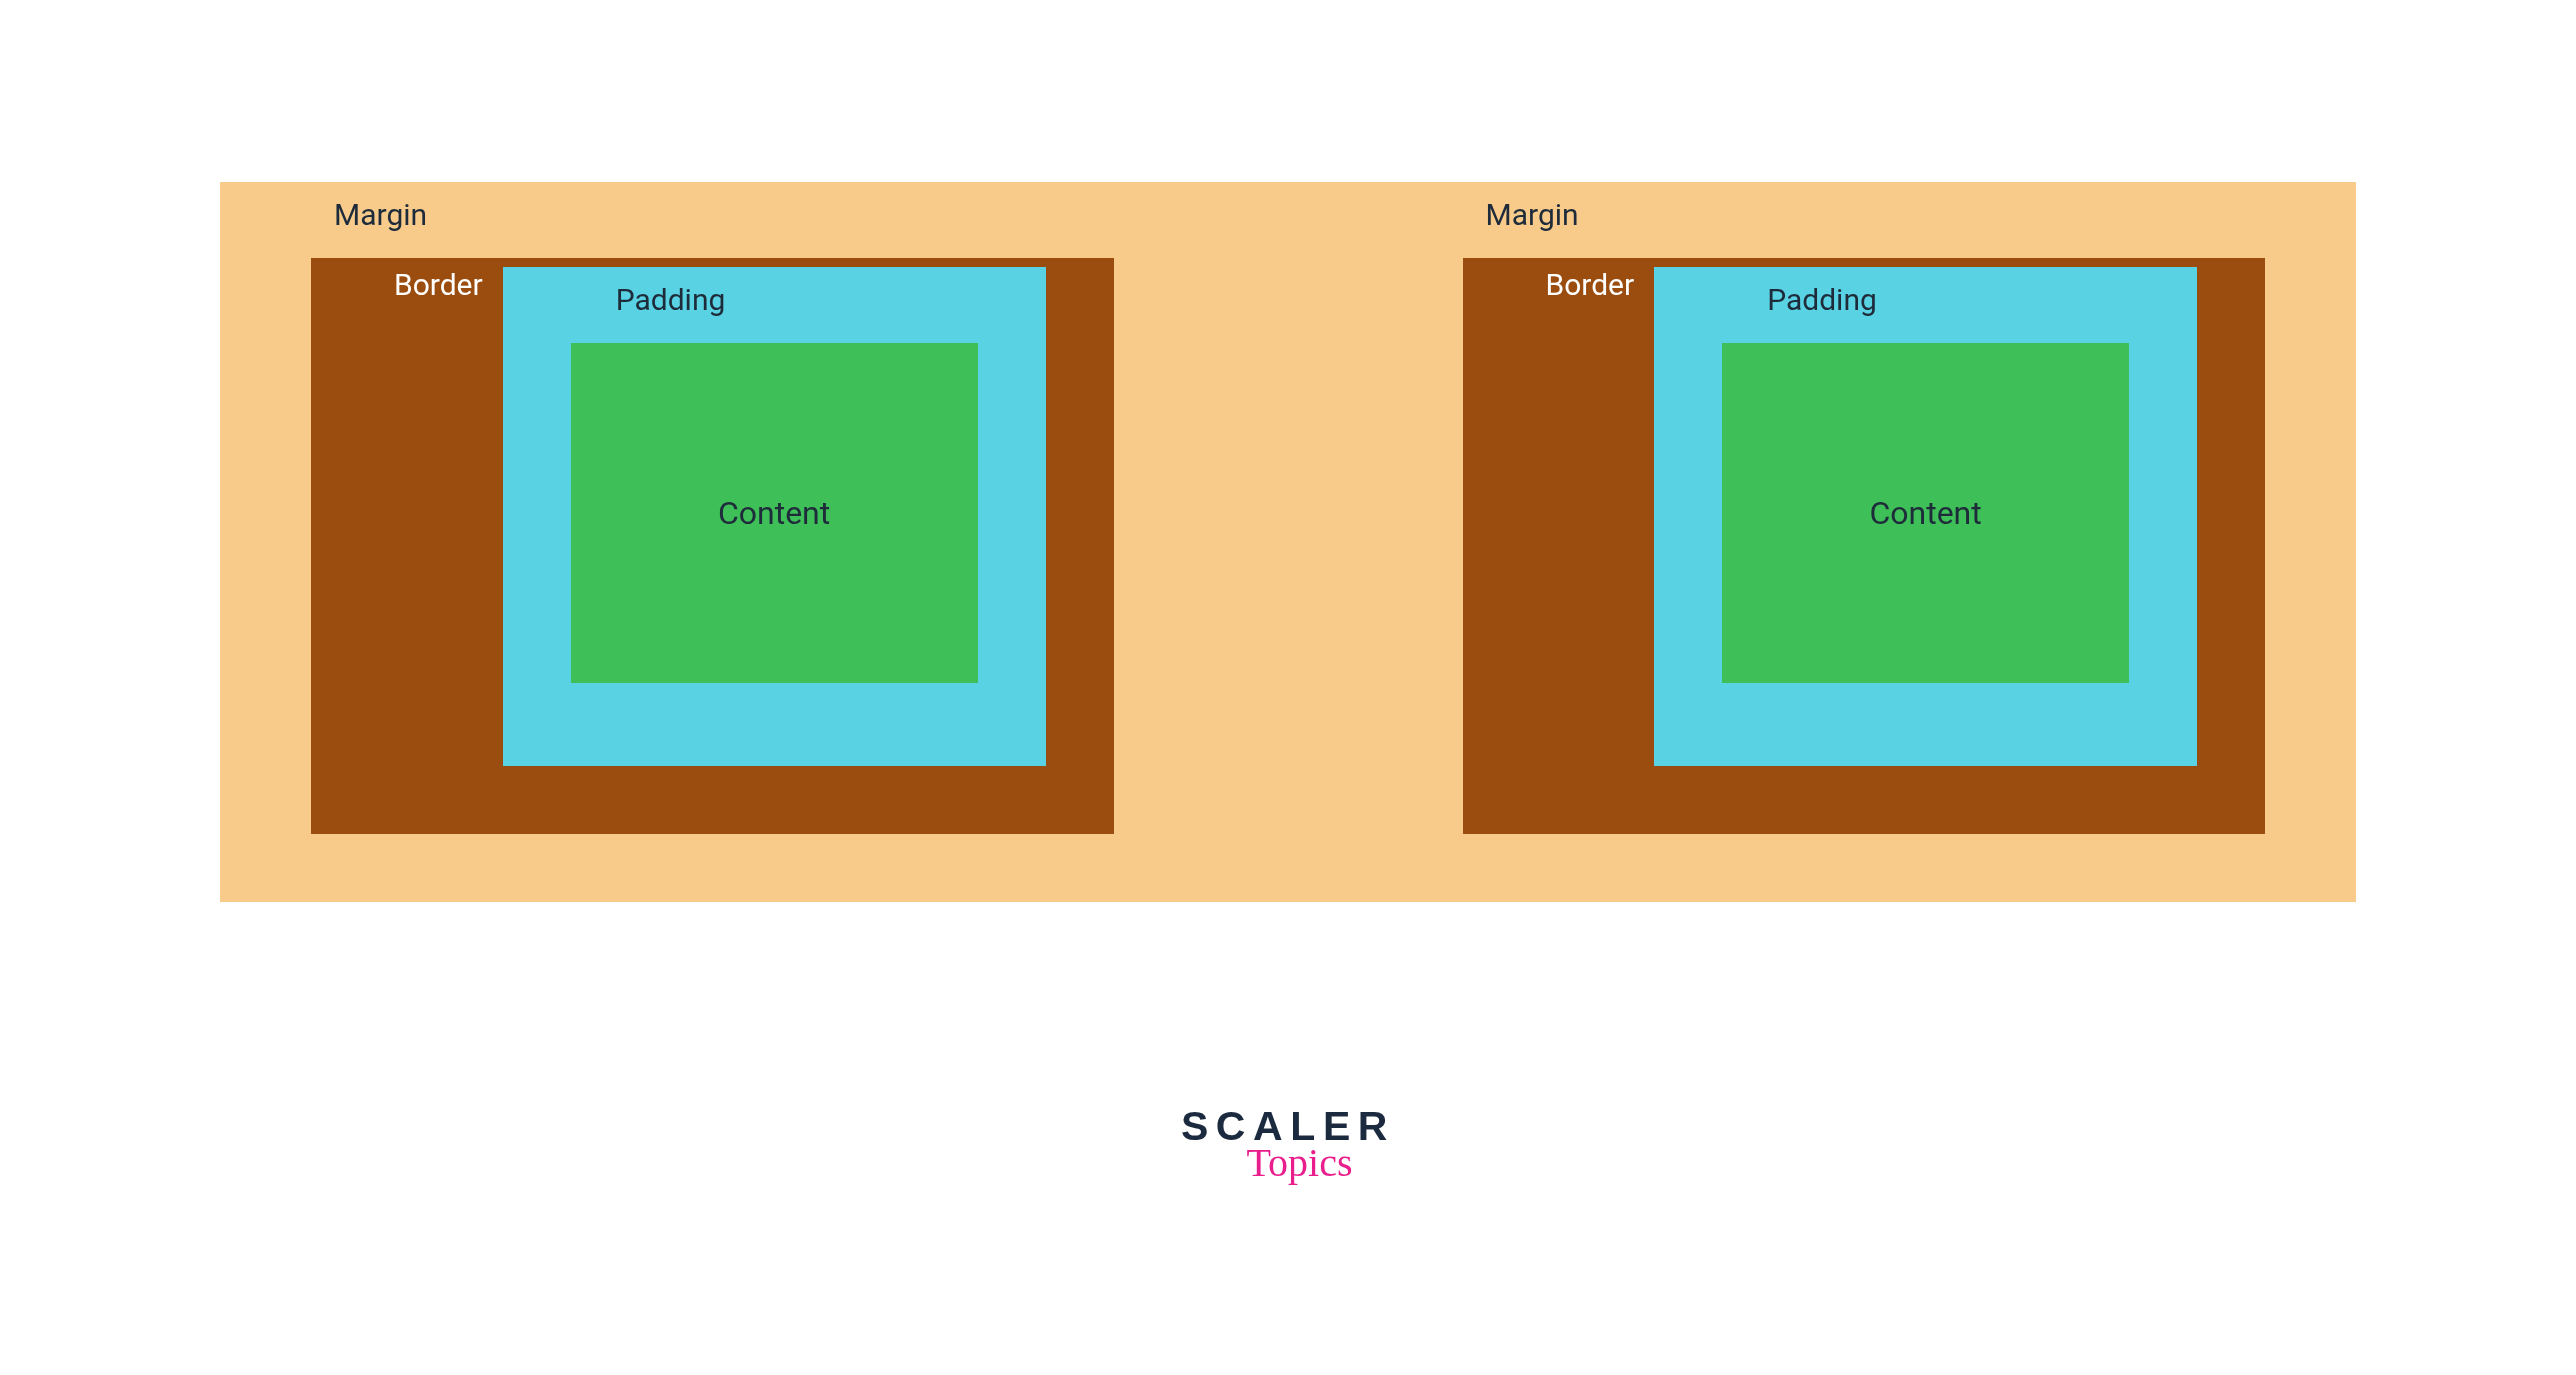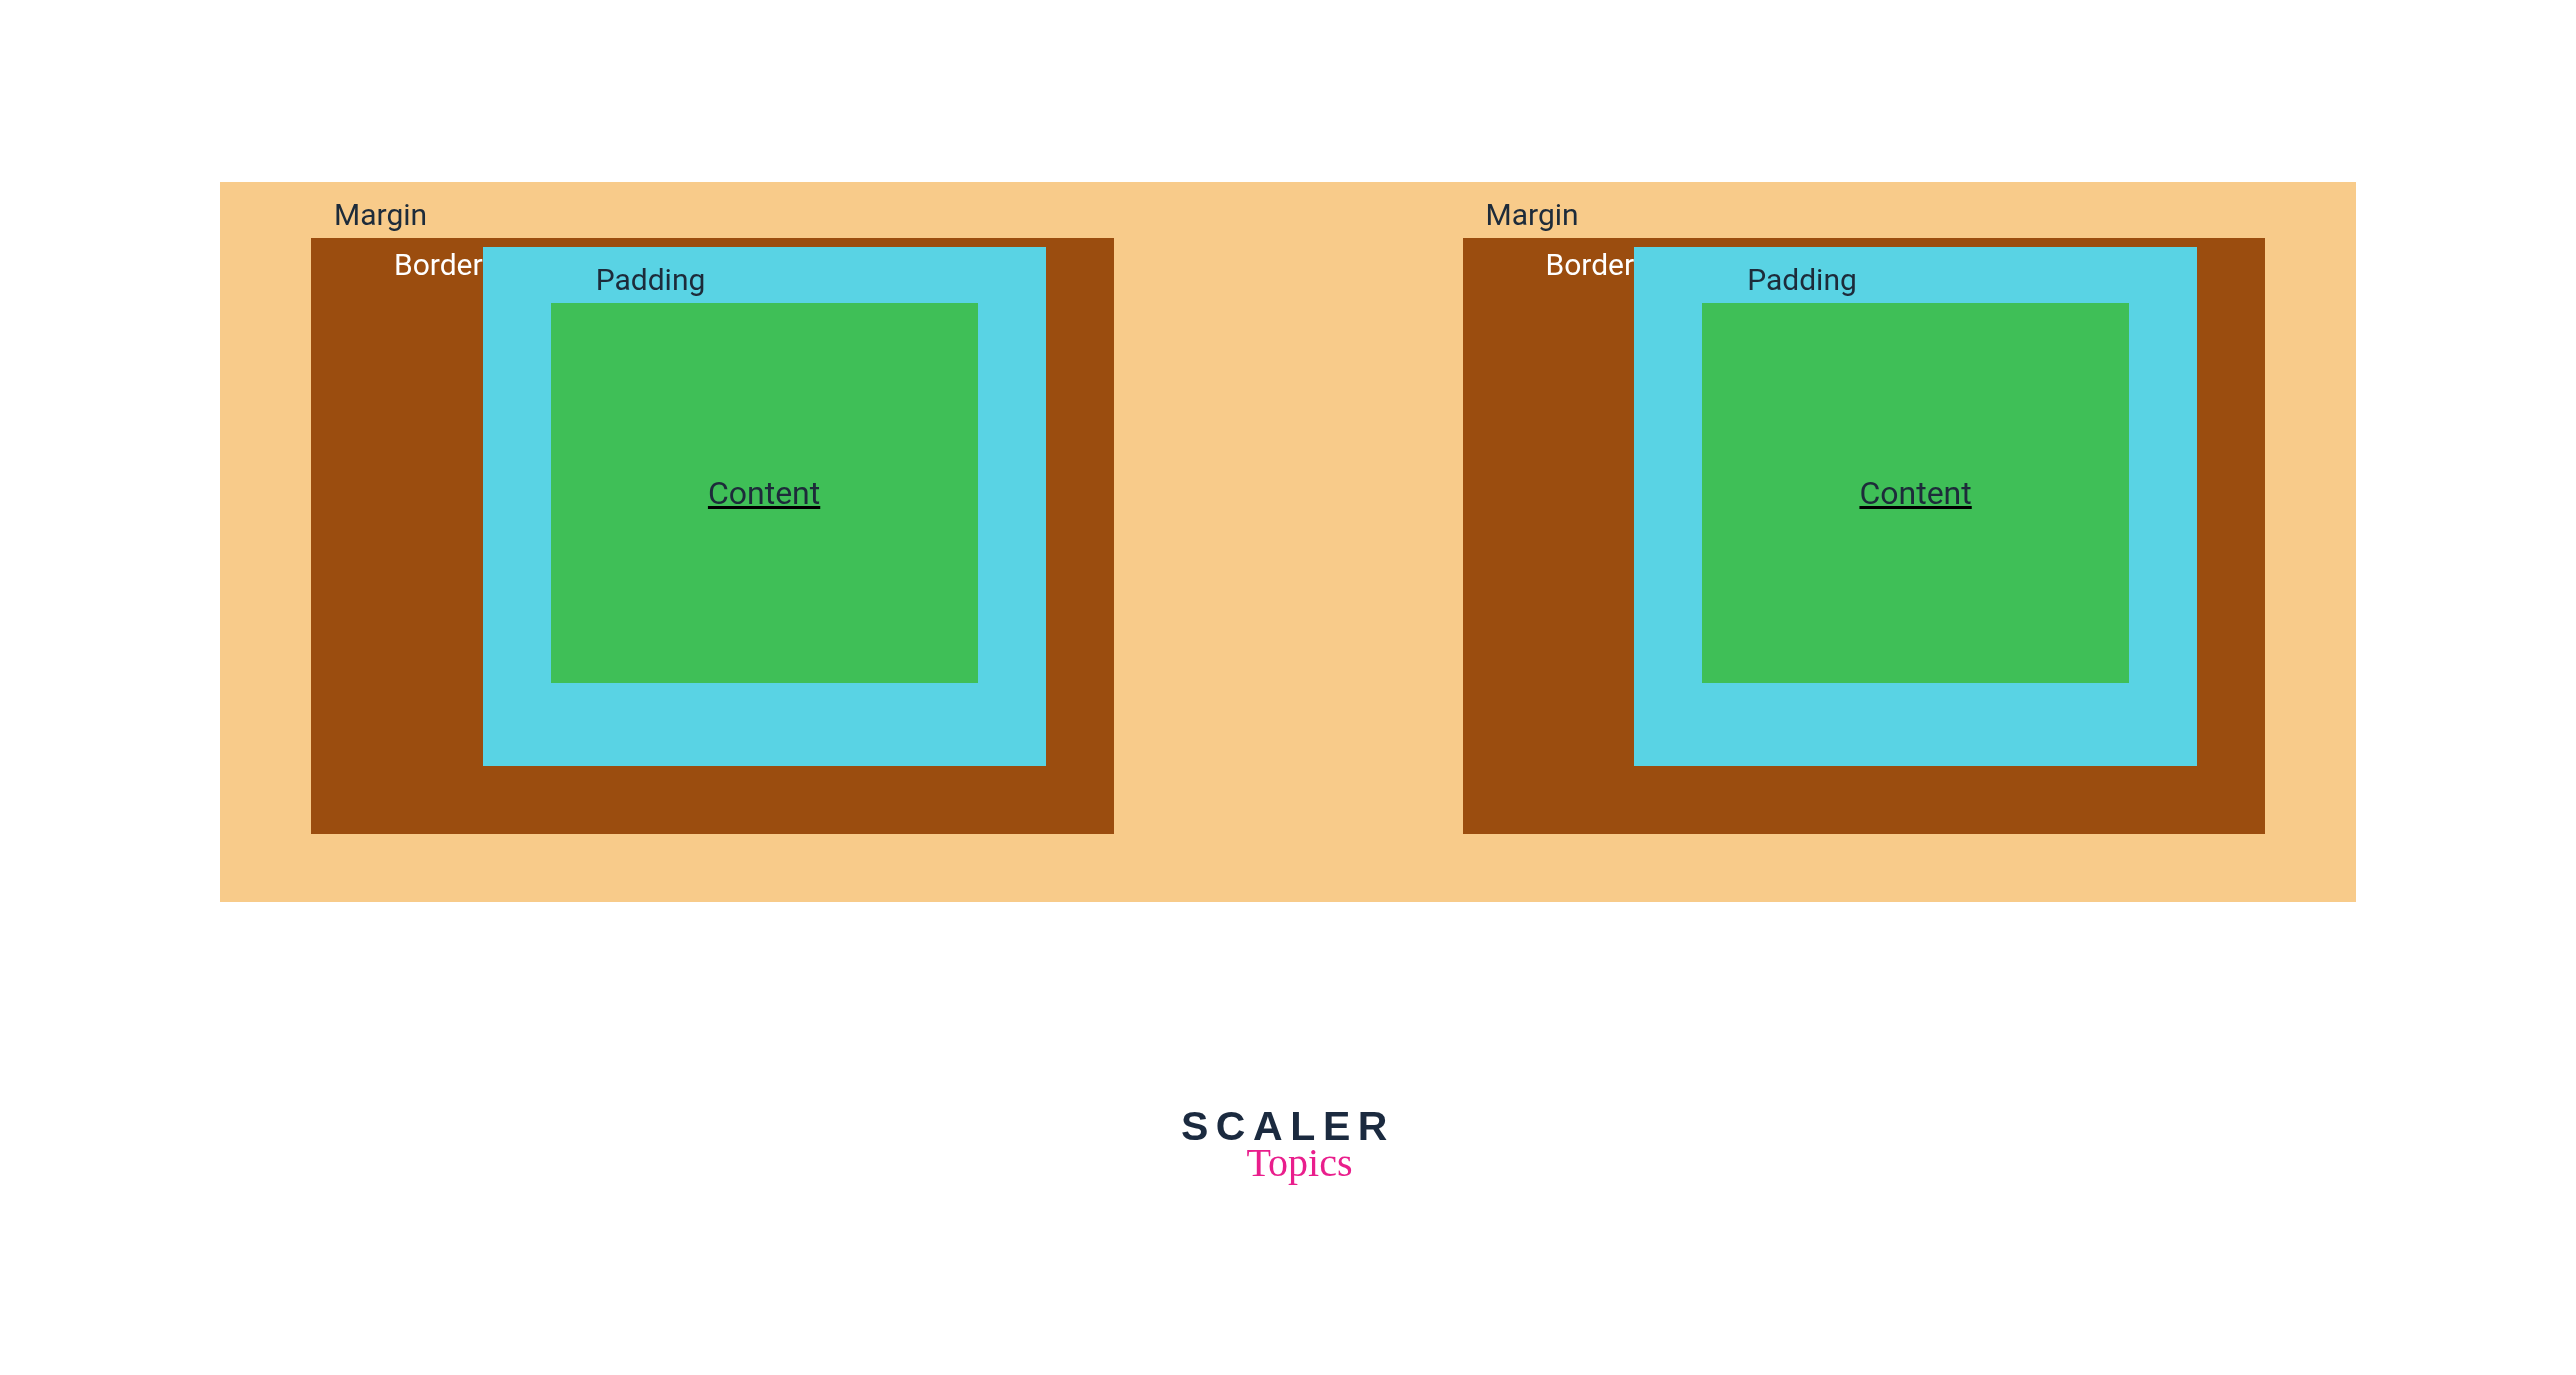--- a/index.html
+++ b/index.html
@@ -1,15 +1,15 @@
 <!DOCTYPE html>
 <html style="font-size:12px"><head>
 <meta charset="utf-8">
 <style>
-  * { box-sizing: border-box; margin: 0; padding: 0; }
+  * { box-sizing: border-box; margin: 0; padding: 0; gap: 20px; }
   body {
     background: #ffffff;
     font-family: -apple-system, BlinkMacSystemFont, "Segoe UI", Roboto, "Helvetica Neue", Arial, sans-serif;
     width: 2576px;
     height: 1375px;
     position: relative;
   }
   .canvas {
     position: absolute;
     left: 220px;
@@ -60,21 +60,20 @@
     color: #1d2b3a;
     margin-left: 45px;
     margin-bottom: 6px;
   }
   .content-box {
     background: #3fbf57;
     flex: 1;
     display: flex;
     align-items: center;
     justify-content: center;
-    text-decoration: underline;
   }
   .content-label {
     font-size: 32px;
     color: #1d2b3a;
   }
   .logo {
     position: absolute;
     left: 50%;
     transform: translateX(-50%);
     top: 1106px;

